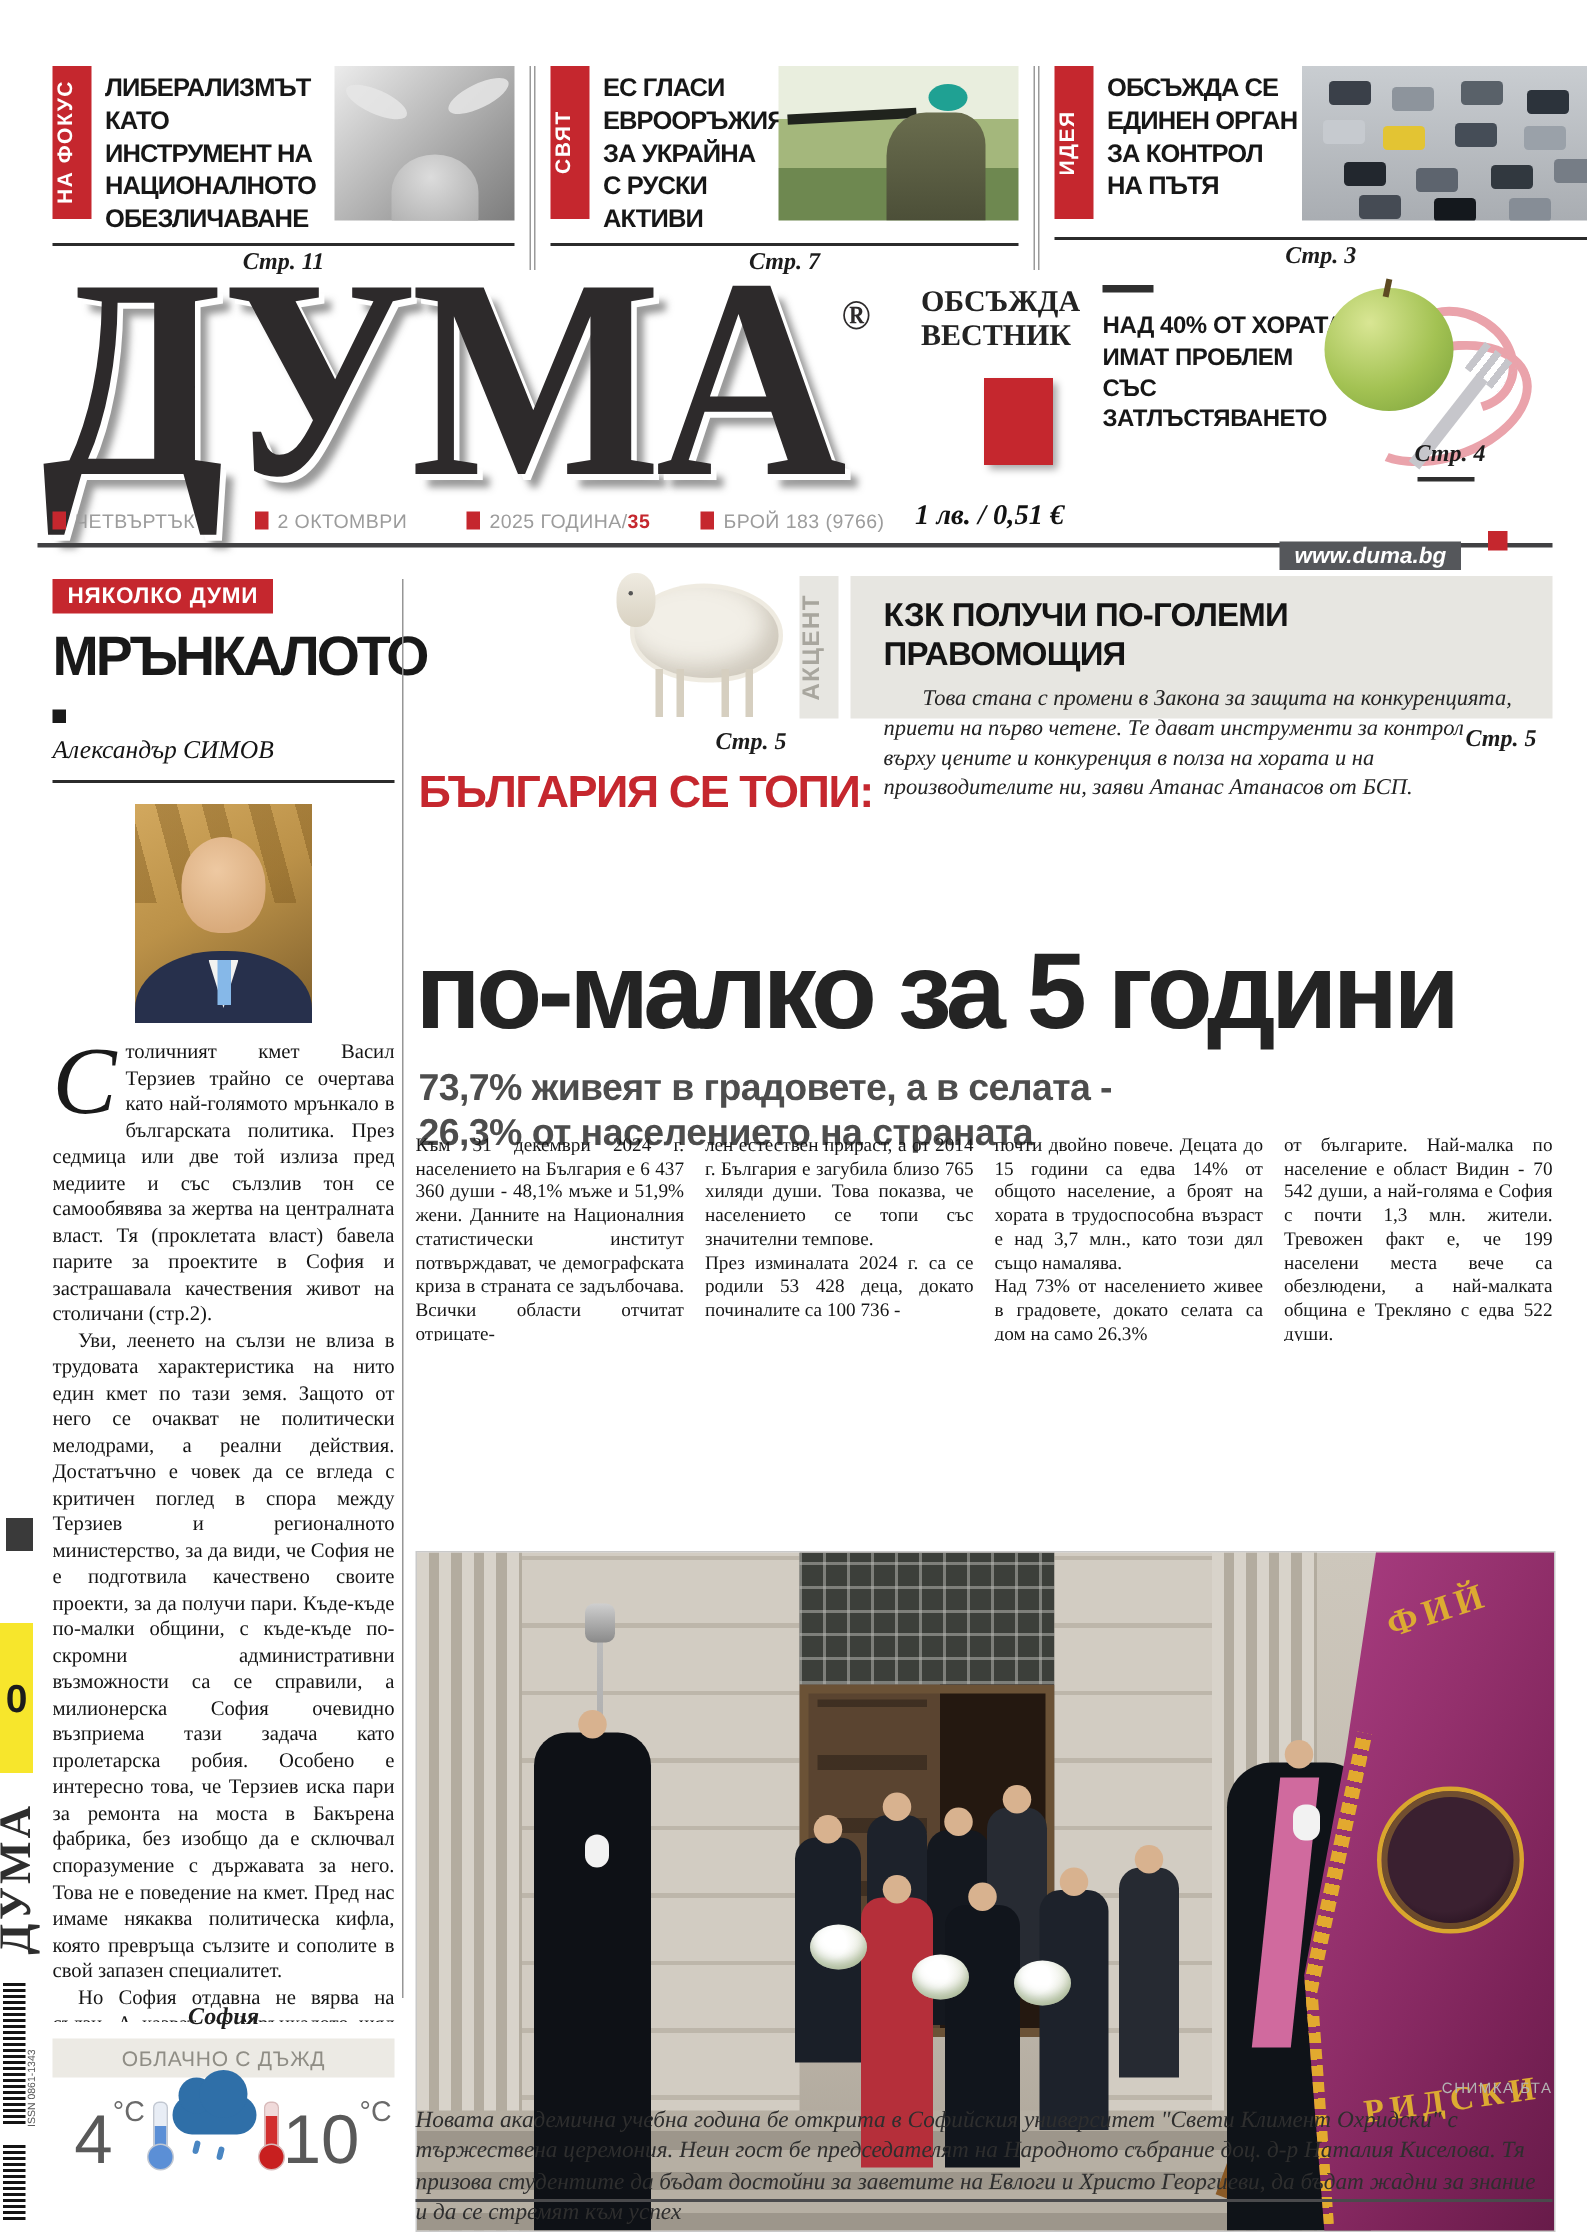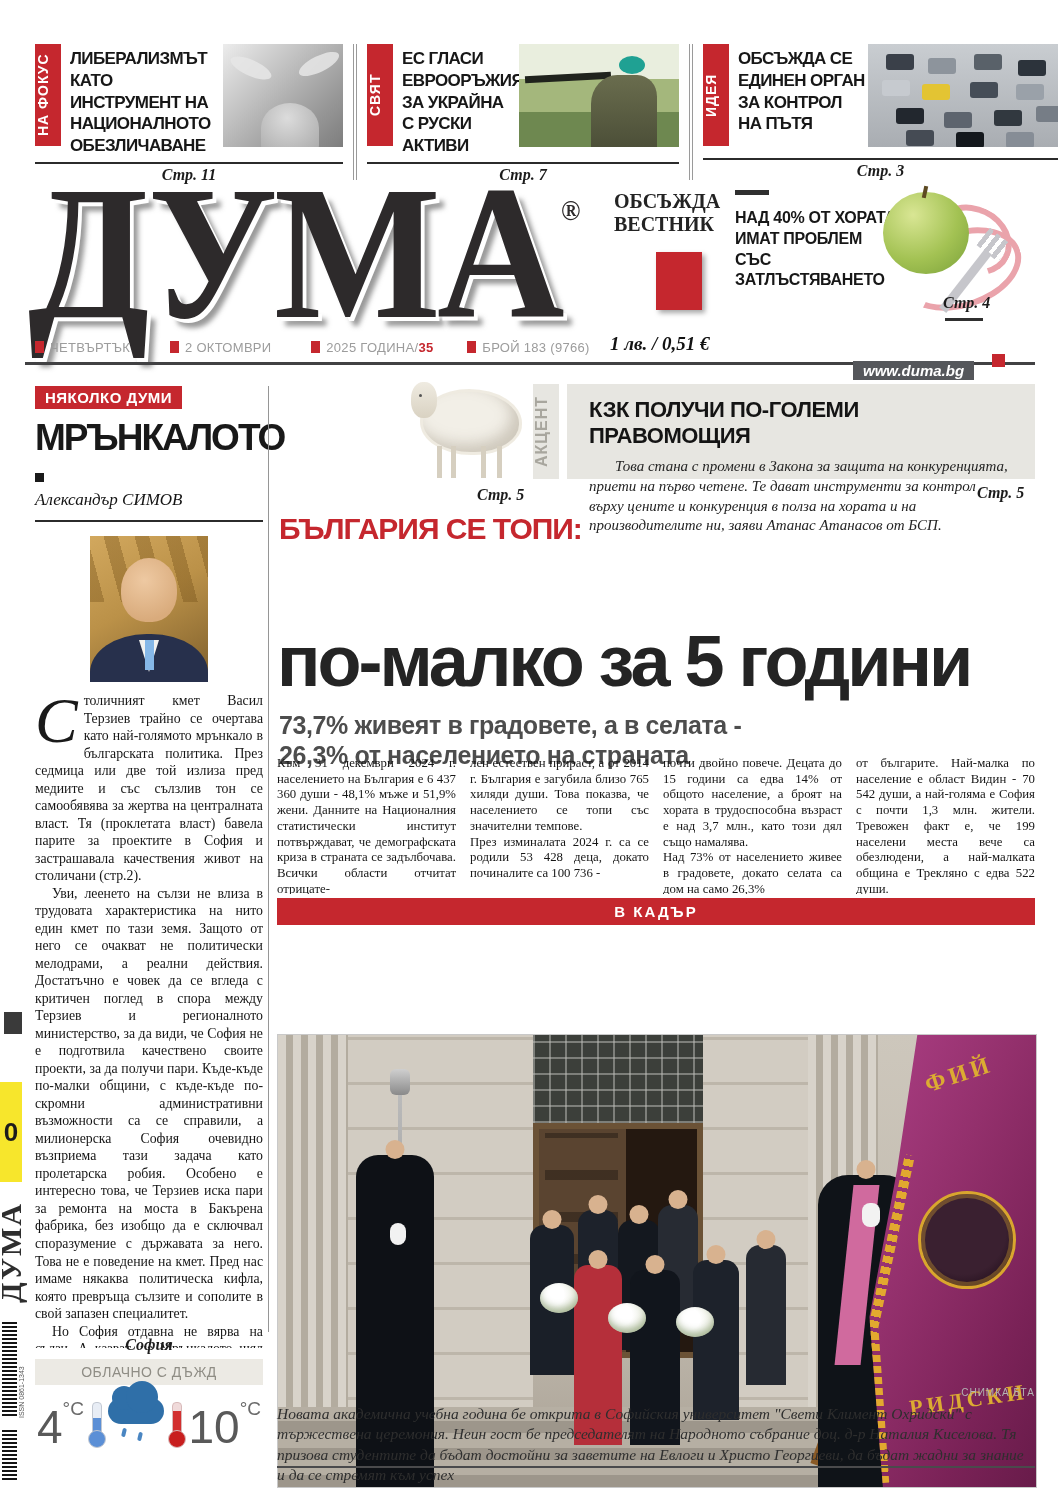--- a/index.html
+++ b/index.html
@@ -94,21 +94,21 @@
     color:#151515;height:656px;overflow:hidden;}
   .op-p{margin:0;text-indent:17px;}
   .op-p.first{text-indent:0;}
   .dropcap{float:left;font-family:"Liberation Serif",serif;font-style:italic;
     font-size:64px;line-height:.8;margin:3px 6px 0 0;color:#1a1a1a;}
 
   
   .w-city{font-family:"Liberation Serif",serif;font-weight:bold;font-style:italic;font-size:16px;text-align:center;}
   .w-box{background:#eceae4;color:#8f8d85;font-size:14px;letter-spacing:.5px;text-align:center;
     padding:5px 0;margin-top:5px;}
-  .w-row{display:flex;align-items:center;justify-content:space-between;margin-top:14px;padding:0 2px;}
+  .w-row{display:flex;align-items:center;justify-content:flex-end;margin-top:14px;padding:0 2px;}
   .w-temp{font-size:46px;font-weight:300;color:#595959;line-height:1;}
   .w-deg{font-size:19px;vertical-align:28px;color:#6a6a6a;}
   .thermo{position:relative;width:18px;height:46px;}
   .t-stem{position:absolute;left:5px;top:0;width:8px;height:34px;border-radius:4px;background:#dfe5ee;border:1px solid #c2c8d2;}
   .t-bulb{position:absolute;left:1px;bottom:0;width:16px;height:16px;border-radius:50%;}
   .thermo.cold .t-stem{background:linear-gradient(#e8edf5 0 45%,#5b8fd6 45%);}
   .thermo.cold .t-bulb{background:#5b8fd6;border:1px solid #c2c8d2;}
   .thermo.warm .t-stem{background:linear-gradient(#f0dada 0 25%,#d22f2f 25%);border-color:#d8baba;}
   .thermo.warm .t-bulb{background:#c81f1f;border:1px solid #d8baba;}
   .cloud{position:relative;width:56px;height:26px;border-radius:14px;background:#2f6fa8;transform:translateY(-14px);}
@@ -335,21 +335,20 @@
 
     <div class="abs newscols" style="left:0;top:372px;width:758px;">
       <div class="news-col">Към 31 декември 2024 г. населението на България е 6 437 360 души - 48,1% мъже и 51,9% жени. Данните на Националния статистически институт потвърждават, че демографската криза в страната се задълбочава. Всички области отчитат отрицате-</div>
       <div class="news-col">лен естествен прираст, а от 2014 г. България е загубила близо 765 хиляди души. Това показва, че населението се топи със значителни темпове.
 През изминалата 2024 г. са се родили 53 428 деца, докато починалите са 100 736 -</div>
       <div class="news-col">почти двойно повече. Децата до 15 години са едва 14% от общото население, а броят на хората в трудоспособна възраст е над 3,7 млн., като този дял също намалява.
 Над 73% от населението живее в градовете, докато селата са дом на само 26,3%</div>
       <div class="news-col">от българите. Най-малка по население е област Видин - 70 542 души, а най-голяма е София с почти 1,3 млн. жители. Тревожен факт е, че 199 населени места вече са обезлюдени, а най-малката община е Трекляно с едва 522 души.</div>
     </div>
 
-    <div class="abs banner" style="left:0;top:514px;width:758px;">В КАДЪР</div>
 
     <div class="abs photo" style="left:0;top:546px;">
       <div class="abs ph-flute" style="left:0;top:0;width:70px;height:452px;"></div>
       <div class="abs ph-wall" style="left:70px;top:0;width:185px;height:452px;"></div>
       <div class="abs ph-window" style="left:255px;top:0;width:170px;height:88px;"></div>
       <div class="abs ph-door" style="left:255px;top:88px;width:170px;height:235px;"></div>
       <div class="abs ph-wall" style="left:425px;top:0;width:175px;height:452px;"></div>
       <div class="abs ph-flute" style="left:530px;top:0;width:70px;height:452px;"></div>
       <div class="abs ph-steps" style="left:0;top:372px;width:758px;height:80px;"></div>
 

